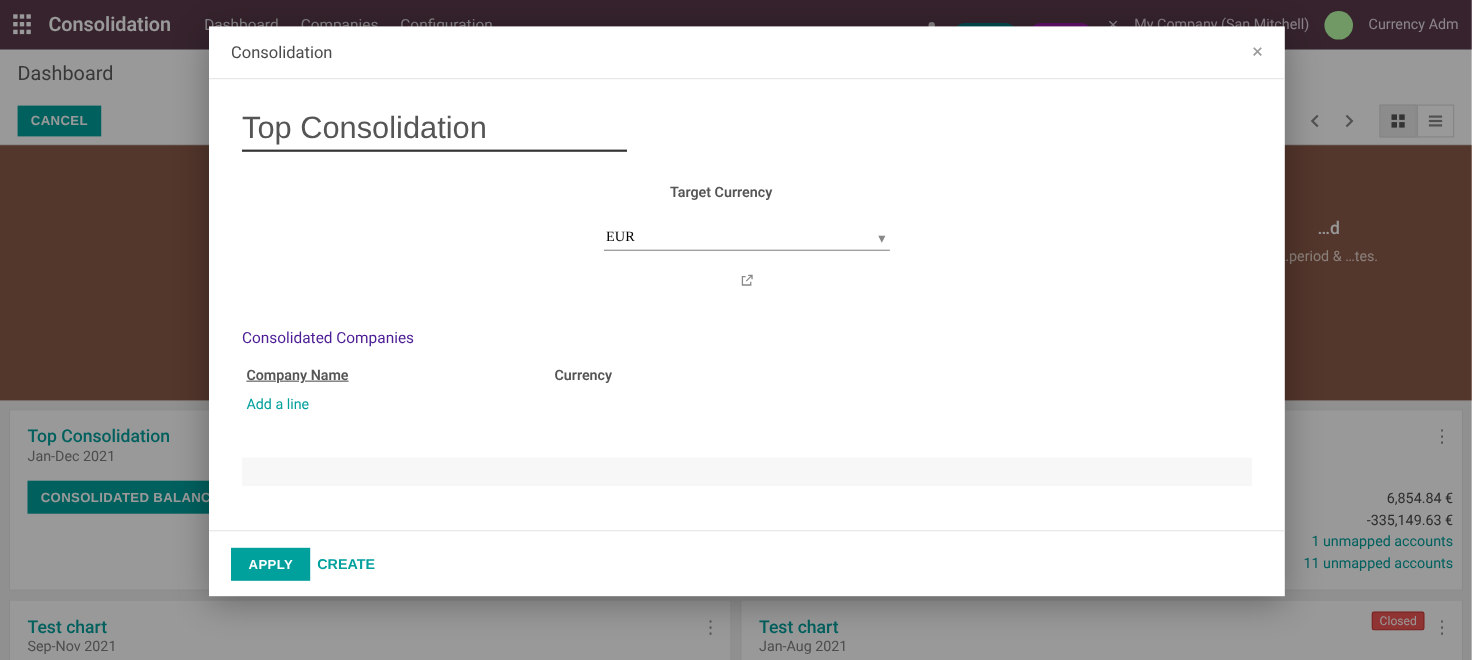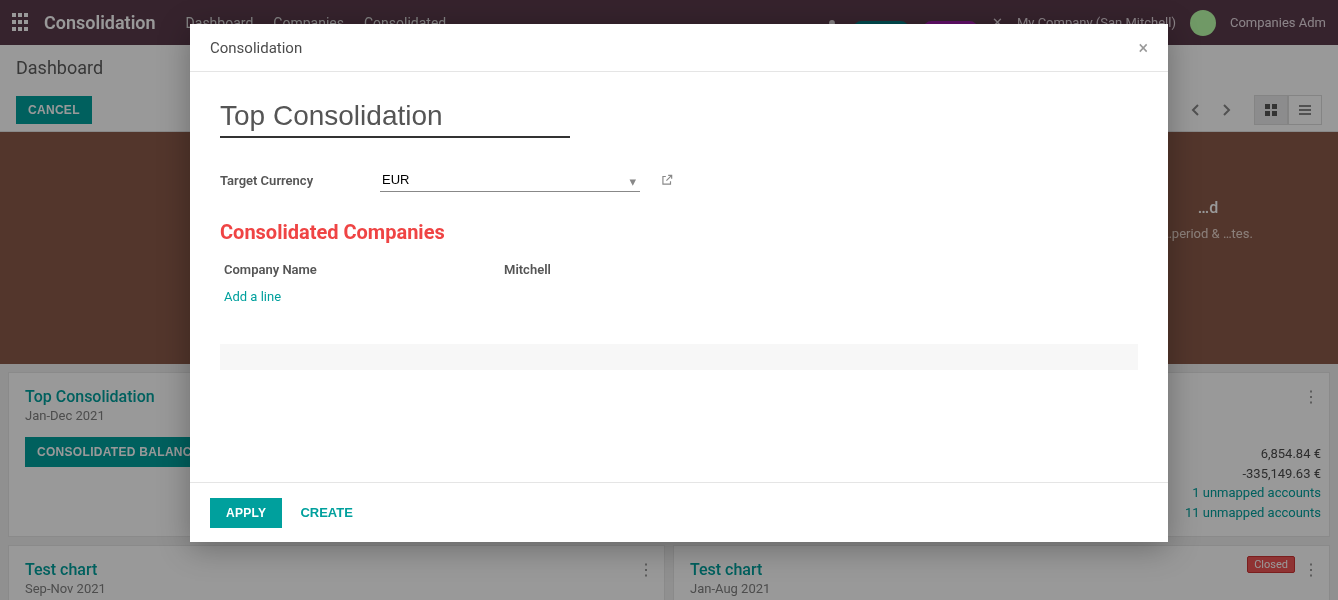--- a/index.html
+++ b/index.html
@@ -47,36 +47,36 @@
   .card-right-info { position: absolute; right: 8px; bottom: 14px; text-align: right; font-size: 13px; line-height: 1.5; }
   .unmapped { color: #00a09d; }
   .badge-closed { display:inline-block; font-size: 11px; background: #e55; color:#fff; border:1px solid #c33; padding: 1px 6px; border-radius: 2px; position:absolute; right: 34px; top: 10px; }
 
   
   .modal-overlay { position: absolute; inset: 0; background: rgba(0,0,0,.4); }
   .modal { position: absolute; top: 24px; left: 190px; width: 978px; height: 518px; background: #fff; box-shadow: 0 6px 30px rgba(0,0,0,.3); display: flex; flex-direction: column; }
   .modal-header { height: 48px; padding: 0 20px; display: flex; align-items: center; font-size: 15px; color: #4c4c4c; border-bottom: 1px solid #e5e5e5; }
   .modal-close { margin-left: auto; font-size: 18px; color: #999; cursor: pointer; }
   .modal-body { flex: 1; padding: 24px 30px; overflow: auto; }
-  .modal-footer { height: 60px; border-top: 1px solid #e5e5e5; display: flex; align-items: center; padding: 0 20px; gap: 18px; }
+  .modal-footer { height: 60px; border-top: 1px solid #e5e5e5; display: flex; align-items: center; padding: 0 20px; gap: 6px; }
   .btn-apply { background: #00a09d; color: #fff; border: none; padding: 8px 16px; font-weight: 600; font-size: 12px; letter-spacing: .3px; cursor: pointer; }
   .btn-cancel { color: #00a09d; background: none; border: none; font-size: 13px; font-weight: 600; cursor: pointer; }
 
   .form-label { font-size: 13px; font-weight: 600; color: #555; margin-bottom: 4px; display: block; }
   .form-name-input { font-size: 28px; color: #555; border: none; border-bottom: 2px solid #333; padding: 4px 0; width: 350px; outline: none; margin-bottom: 30px; }
-  .form-row { display: flex; align-items: center; gap: 20px; margin-bottom: 28px; }
+  .form-row { display: flex; align-items: center; gap: 20px; margin-bottom: 38px; flex-direction: column; }
   .form-row label { width: 140px; font-weight: 600; font-size: 13px; color:#555; }
   .m2o { position: relative; width: 260px; }
-  .m2o input { width: 100%; border: none; border-bottom: 1px solid #888; padding: 4px 18px 4px 2px; font-size: 13px; outline: none; }
+  .m2o input { width: 100%; border: none; border-bottom: 1px solid #888; padding: 4px 18px 4px 2px; font-size: 13px; outline: none; font-family: Liberation Serif, serif; }
   .m2o .caret { position: absolute; right: 4px; top: 6px; color: #888; pointer-events: none; }
   .ext-link { color: #888; cursor: pointer; font-size: 14px; }
 
-  .section-title { font-size: 20px; color: #ef4444; margin-bottom: 12px; font-weight: bold; }
+  .section-title { font-size: 14px; color: #4c1d95; margin-bottom: 12px; }
   .table-hd { display: flex; font-weight: 600; font-size: 13px; color: #555; padding: 6px 4px; }
-  .th-company { width: 280px; }
+  .th-company { width: 280px; text-decoration: underline; }
   .th-currency { width: 200px; }
   .add-line { color: #00a09d; font-size: 13px; padding: 6px 4px; cursor: pointer; }
   .list-area { margin-top: 4px; }
   .list-footer { background: #f7f7f7; height: 26px; margin-top: 34px; }
 
   svg { display: block; }
 </style>
 </head>
 <body>
 
@@ -89,21 +89,21 @@
       <span></span>
       <span></span>
       <span></span>
       <span></span>
       <span></span>
   </div>
   <div class="nav-brand">Consolidation</div>
   <div class="nav-menus">
     <span>Dashboard</span>
     <span>Companies</span>
-    <span>Consolidated</span>
+    <span>Configuration</span>
   </div>
   <div class="nav-right">
     <span style="opacity:.8">
       <svg width="14" height="14" viewBox="0 0 24 24" fill="#fff">
           <circle cx="12" cy="12" r="5"></circle>
         </svg>
     </span>
     <span class="badge">
       <svg width="12" height="12" viewBox="0 0 24 24" fill="#fff">
           <path d="M4 4h16v12H7l-3 3z"></path>
@@ -112,21 +112,21 @@
     </span>
     <span class="badge" style="background:#a21caf">
       <svg width="12" height="12" viewBox="0 0 24 24" fill="#fff">
           <path d="M4 4h16v12H7l-3 3z"></path>
         </svg>
       <span>11</span>
     </span>
     <span style="color:#e8dce3">✕</span>
     <span class="nav-company">My Company (San Mitchell)</span>
     <span class="nav-avatar"></span>
-    <span style="color:#e8dce3">Companies Adm</span>
+    <span style="color:#e8dce3">Currency Adm</span>
   </div>
 </div>
 
 <div class="control-bar">
   <div class="control-top">
     <span class="page-title">Dashboard</span>
   </div>
   <div class="control-bottom">
     <button class="btn-create">CANCEL</button>
     <div class="pager-area">
@@ -234,21 +234,21 @@
         <svg width="14" height="14" viewBox="0 0 24 24" fill="none" stroke="#888" stroke-width="2">
             <path d="M14 4h6v6M20 4l-9 9M18 14v5H5V6h5"></path>
           </svg>
       </span>
     </div>
 
     <div class="section-title">Consolidated Companies</div>
     <div class="list-area">
       <div class="table-hd">
         <span class="th-company">Company Name</span>
-        <span class="th-currency">Mitchell</span>
+        <span class="th-currency">Currency</span>
       </div>
       <div class="add-line">Add a line</div>
       <div class="list-footer"></div>
     </div>
   </div>
   <div class="modal-footer">
     <button class="btn-apply">APPLY</button>
     <button class="btn-cancel">CREATE</button>
   </div>
 </div>

